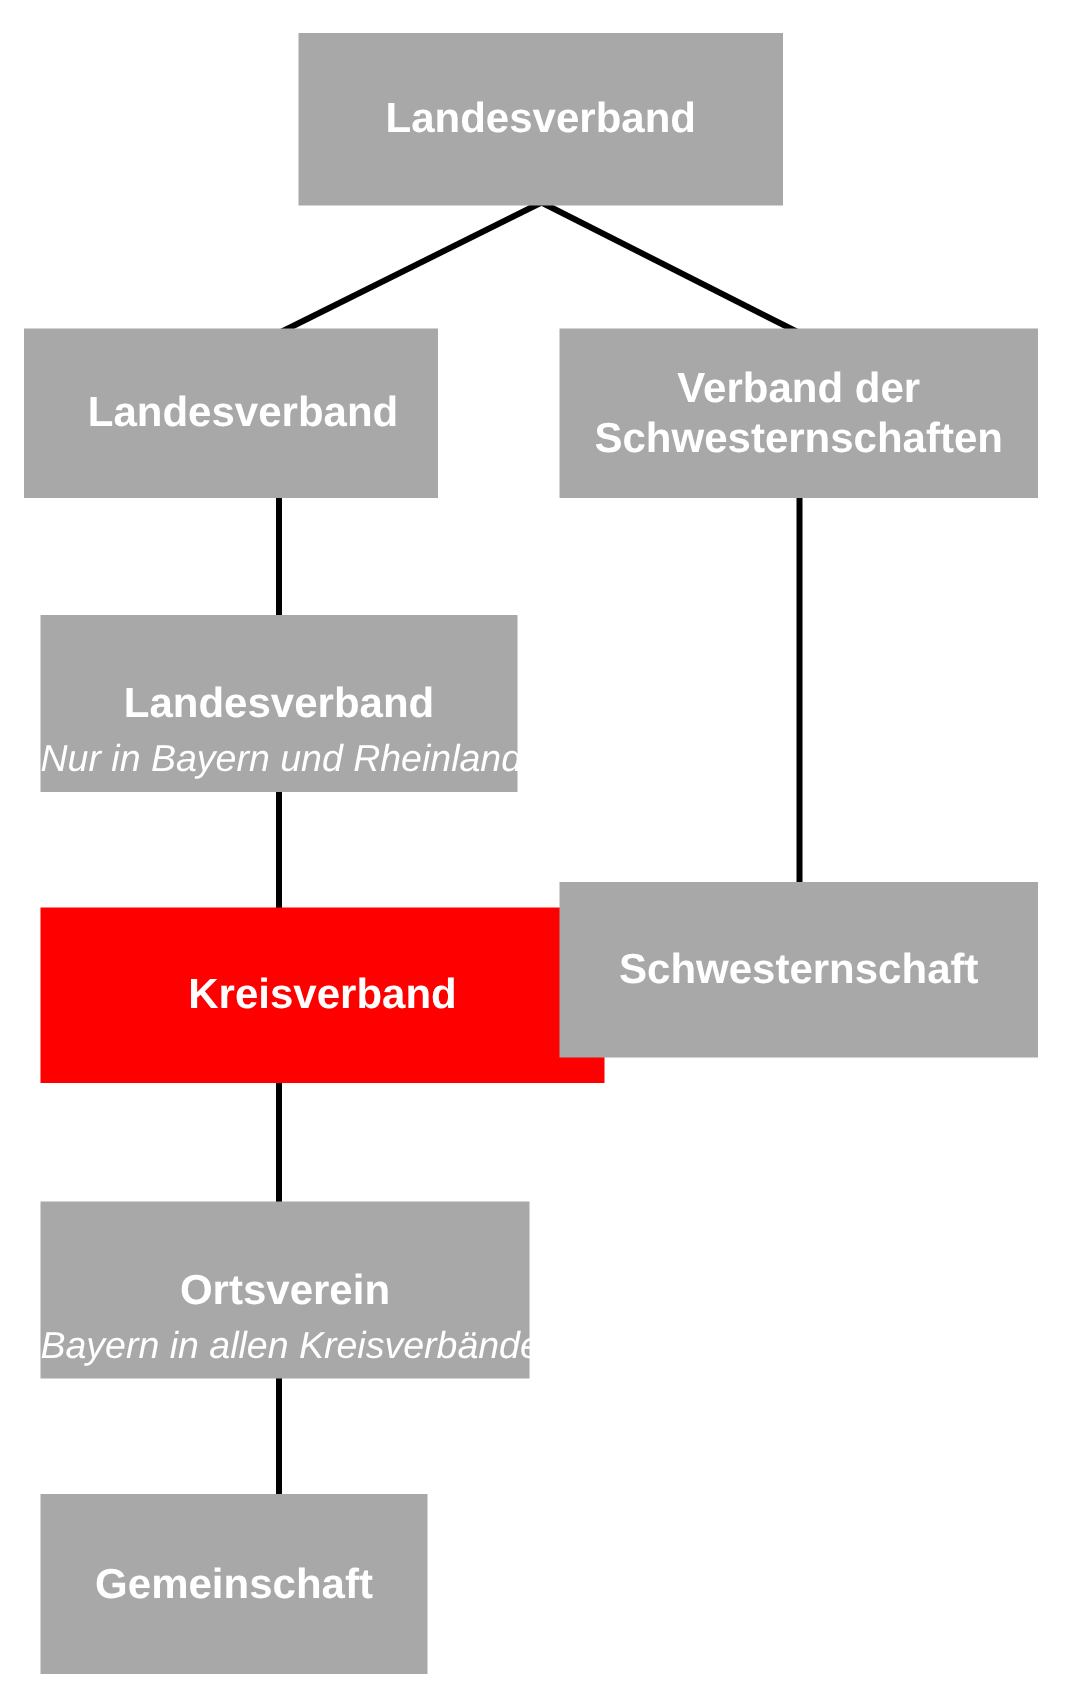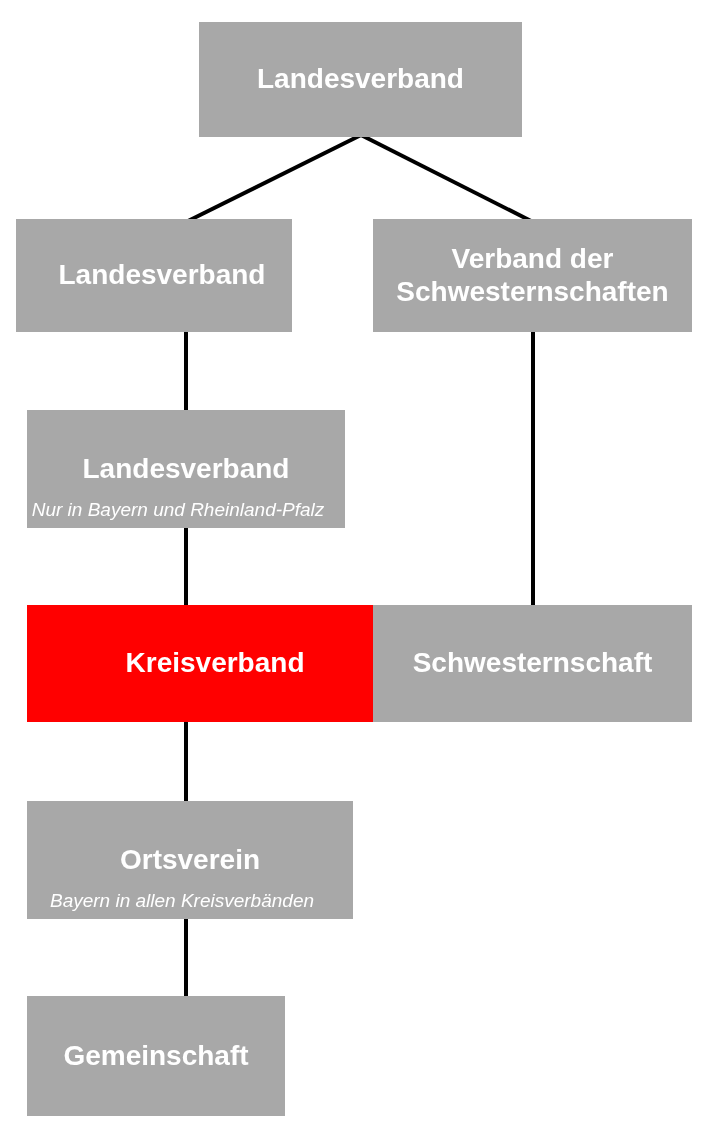--- a/index.html
+++ b/index.html
@@ -42,35 +42,35 @@
     font-size: 28px;
     font-weight: bold;
     line-height: 1.15;
     padding: 0 8px;
   }
   .node .note {
     position: absolute;
     left: 0;
     right: 16px;
     bottom: 7px;
-    font-size: 19px;
+    font-size: 25px;
     font-style: italic;
     font-weight: normal;
     white-space: nowrap;
   }
   .node.highlight {
     background: var(--highlight-fill, #ff0000);
   }
   
   #node-bundesverband                   { left: 199px; top: 22px;  width: 323px; height: 115px; }
   #node-landesverband                   { left: 16px;  top: 219px; width: 276px; height: 113px; padding-left: 16px; }
   #node-verband-der-schwesternschaften  { left: 373px; top: 219px; width: 319px; height: 113px; }
   #node-bezirksverband                  { left: 27px;  top: 410px; width: 318px; height: 118px; }
   #node-kreisverband                    { left: 27px;  top: 605px; width: 376px; height: 117px; }
-  #node-schwesternschaft                { left: 373px; top: 605px; width: 319px; height: 117px; align-items: center; }
+  #node-schwesternschaft                { left: 373px; top: 588px; width: 319px; height: 117px; align-items: center; }
   #node-ortsverein                      { left: 27px;  top: 801px; width: 326px; height: 118px; }
   #node-gemeinschaft                    { left: 27px;  top: 996px; width: 258px; height: 120px; }
 </style>
 </head>
 <body>
 
 <div class="canvas">
 
   <svg class="edges-svg" viewBox="0 0 720 1134" xmlns="http://www.w3.org/2000/svg">
     <line x1="361" y1="135" x2="186" y2="222"></line>

